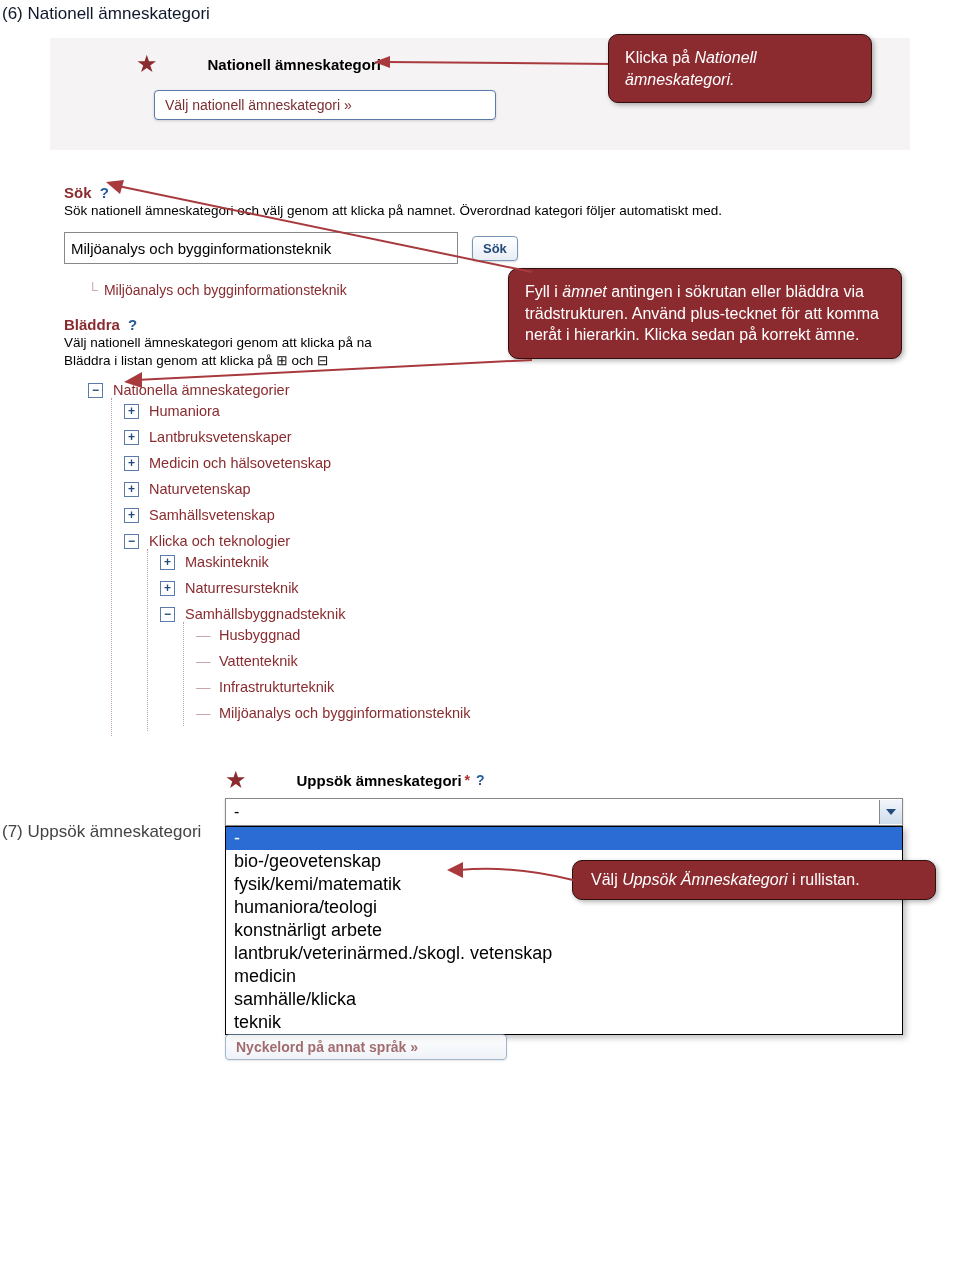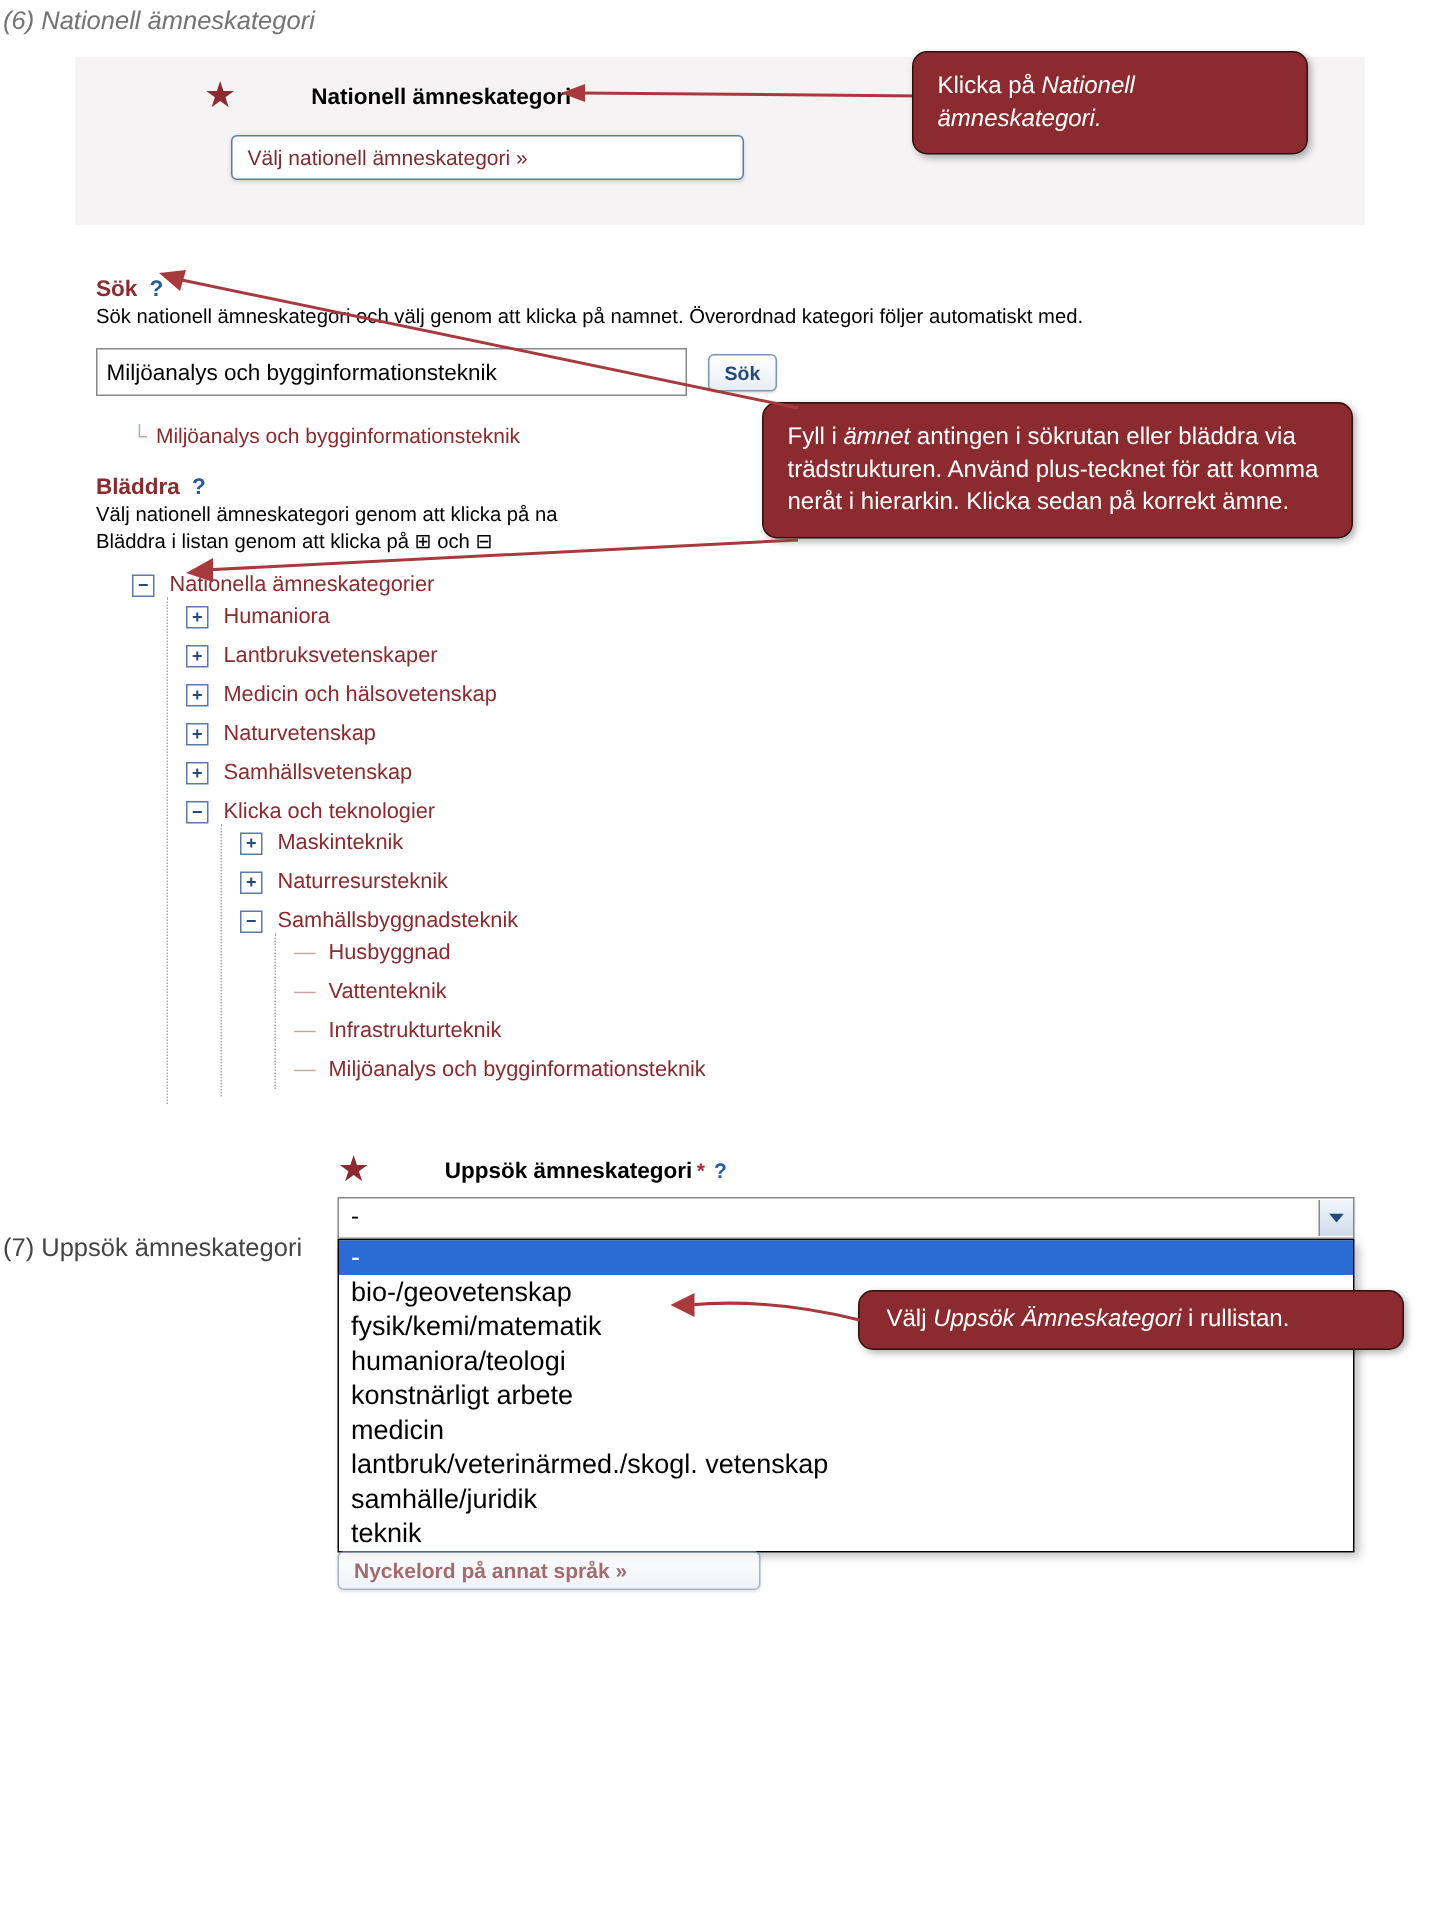--- a/index.html
+++ b/index.html
@@ -6,23 +6,22 @@
     margin: 0;
     padding: 0;
     font-family: Verdana, Arial, sans-serif;
     font-size: 14px;
     color: #000;
     background: #fff;
     width: 960px;
   }
   .section-label {
     font-size: 17px;
-    color: #737373;
+    color: #0f172a;
     margin: 4px 0 14px 2px;
-    font-style: italic;
   }
   .gray-panel {
     background: #f5f3f3;
     padding: 14px 10px 30px 10px;
     margin: 0 50px 18px 50px;
     position: relative;
   }
   .white-panel {
     background: #fff;
     padding: 10px 14px 14px 14px;
@@ -437,23 +436,23 @@
             <polygon points="0,0 10,0 5,6" fill="#234a7c"></polygon>
           </svg>
       </span>
     </div>
     <div class="dd-list" id="dd-list">
         <div class="opt sel">-</div>
         <div class="opt">bio-/geovetenskap</div>
         <div class="opt">fysik/kemi/matematik</div>
         <div class="opt">humaniora/teologi</div>
         <div class="opt">konstnärligt arbete</div>
+        <div class="opt">lantbruk/veterinärmed./skogl. vetenskap</div>
         <div class="opt">medicin</div>
-        <div class="opt">lantbruk/veterinärmed./skogl. vetenskap</div>
-        <div class="opt">samhälle/juridik</div>
+        <div class="opt">samhälle/klicka</div>
         <div class="opt">teknik</div>
       </div>
     <div class="behind-btn">Nyckelord på annat språk »</div>
 
     <div class="callout" style="right:-4px; top:92px; width:326px; padding:8px 18px;">
       <span>Välj <em>Uppsök Ämneskategori</em>  i rullistan.</span>
     </div>
     <svg class="arrow" style="left:218px; top:92px;" width="140" height="30">
       <path d="M130 20 Q70 5 16 10"></path>
       <polygon points="4,10 20,2 20,18"></polygon>

